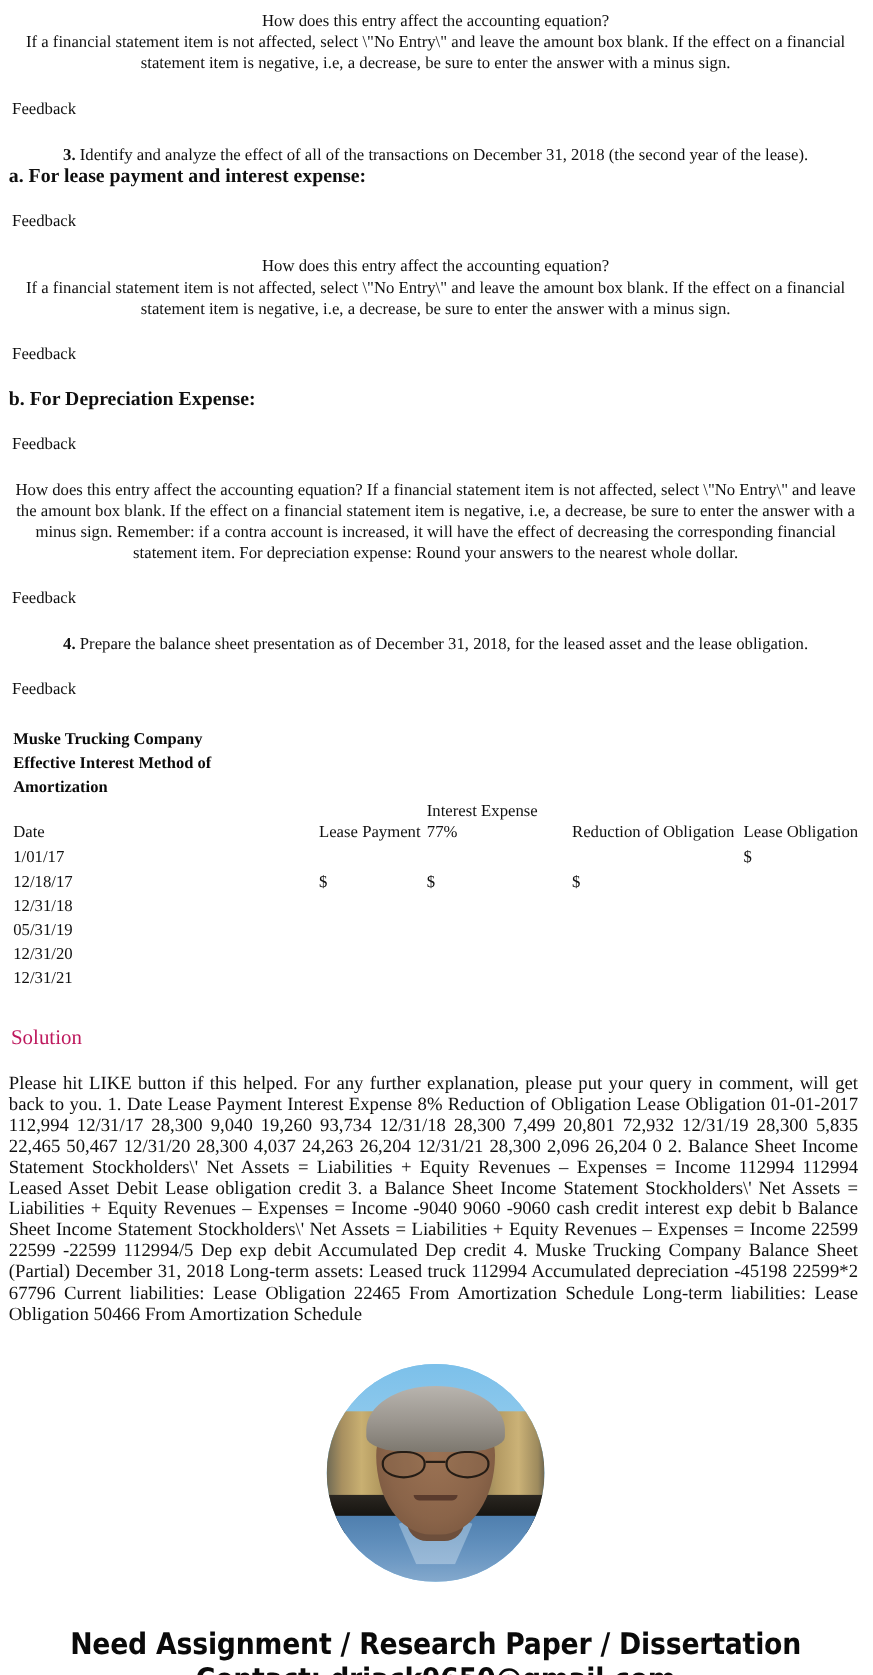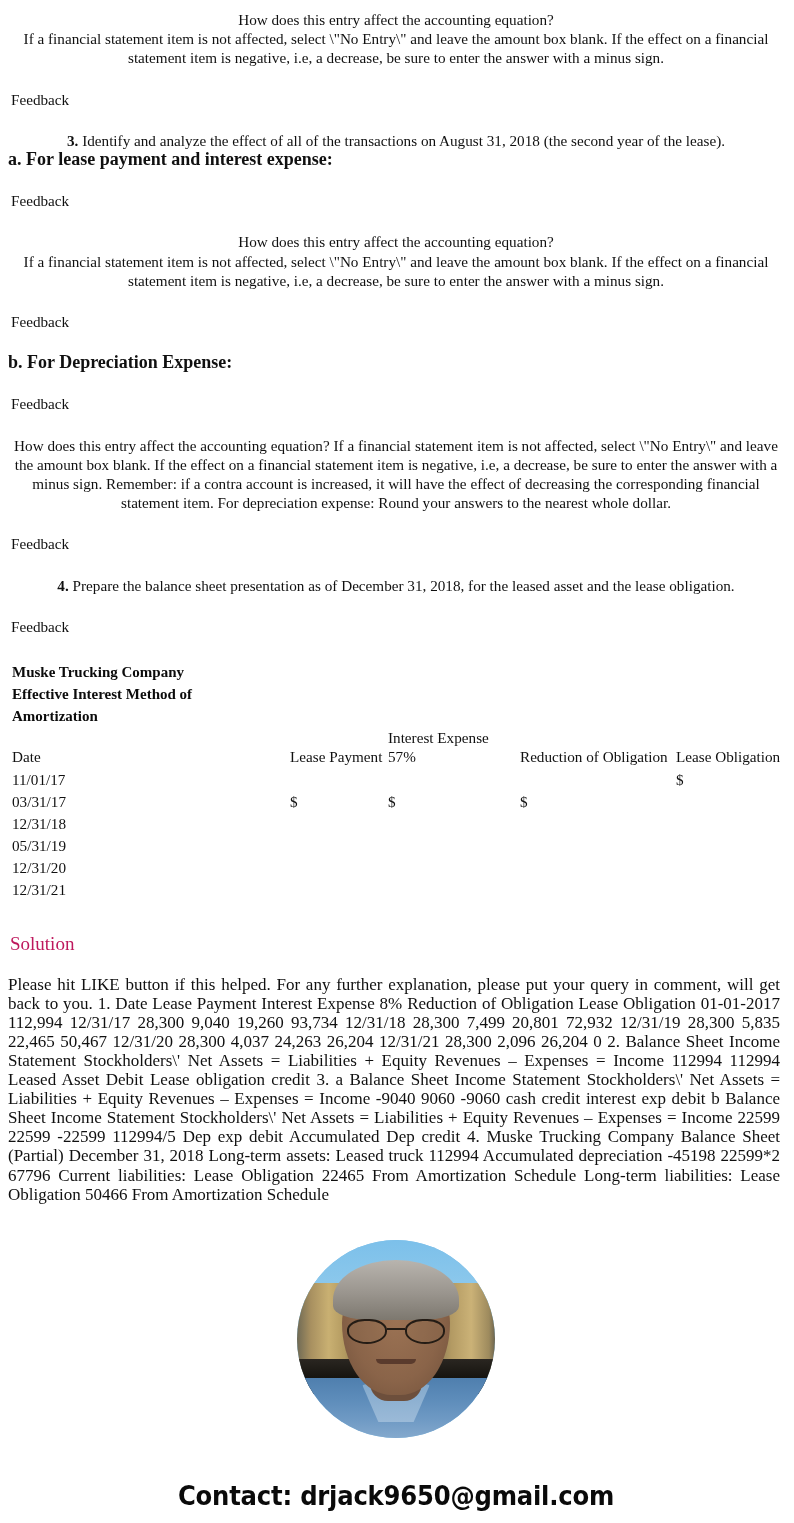--- a/index.html
+++ b/index.html
@@ -219,21 +219,21 @@
 <body>
 
 <div class="page">
 
   <p class="para">How does this entry affect the accounting equation?</p>
   <p class="para">If a financial statement item is not affected, select \"No Entry\" and leave the amount box blank. If the effect on a financial statement item is negative, i.e, a decrease, be sure to enter the answer with a minus sign.</p>
   <div class="para-gap"></div>
   <p class="feedback">Feedback</p>
   <div class="para-gap"></div>
 
-  <p class="para"><span class="qnum">3.</span><span> Identify and analyze the effect of all of the transactions on August 31, 2018 (the second year of the lease).</span></p>
+  <p class="para"><span class="qnum">3.</span><span> Identify and analyze the effect of all of the transactions on December 31, 2018 (the second year of the lease).</span></p>
   <p class="bold-line">a. For lease payment and interest expense:</p>
   <div class="para-gap"></div>
   <p class="feedback">Feedback</p>
   <div class="para-gap"></div>
 
   <p class="para">How does this entry affect the accounting equation?</p>
   <p class="para">If a financial statement item is not affected, select \"No Entry\" and leave the amount box blank. If the effect on a financial statement item is negative, i.e, a decrease, be sure to enter the answer with a minus sign.</p>
   <div class="para-gap"></div>
   <p class="feedback">Feedback</p>
   <div class="para-gap"></div>
@@ -261,35 +261,35 @@
         <col class="col-date">
           <col class="col-pay">
           <col class="col-int">
           <col class="col-red">
           <col class="col-obl">
       </colgroup>
       <thead>
         <tr>
           <th>Date</th>
           <th>Lease Payment</th>
-          <th>Interest Expense 57%</th>
+          <th>Interest Expense 77%</th>
           <th>Reduction of Obligation</th>
           <th>Lease Obligation</th>
         </tr>
       </thead>
       <tbody>
         <tr>
-          <td>11/01/17</td>
+          <td>1/01/17</td>
           <td></td>
           <td></td>
           <td></td>
           <td>$</td>
         </tr>
         <tr>
-          <td>03/31/17</td>
+          <td>12/18/17</td>
           <td>$</td>
           <td>$</td>
           <td>$</td>
           <td></td>
         </tr>
         <tr>
           <td>12/31/18</td>
           <td></td>
           <td></td>
           <td></td>
@@ -335,16 +335,17 @@
       <div class="av-glass">
         <i class="l"></i>
         <b></b>
         <i class="r"></i>
       </div>
       <div class="av-mouth"></div>
     </div>
   </div>
 
   <div class="footer">
+    <div>Need Assignment / Research Paper / Dissertation</div>
     <div>Contact: drjack9650@gmail.com</div>
   </div>
 
 </div>
 
 </body></html>

